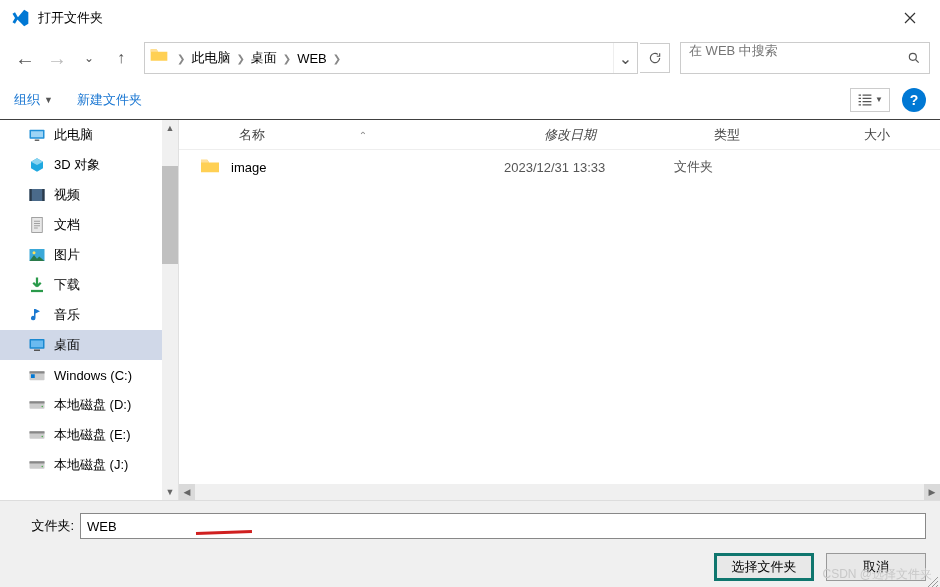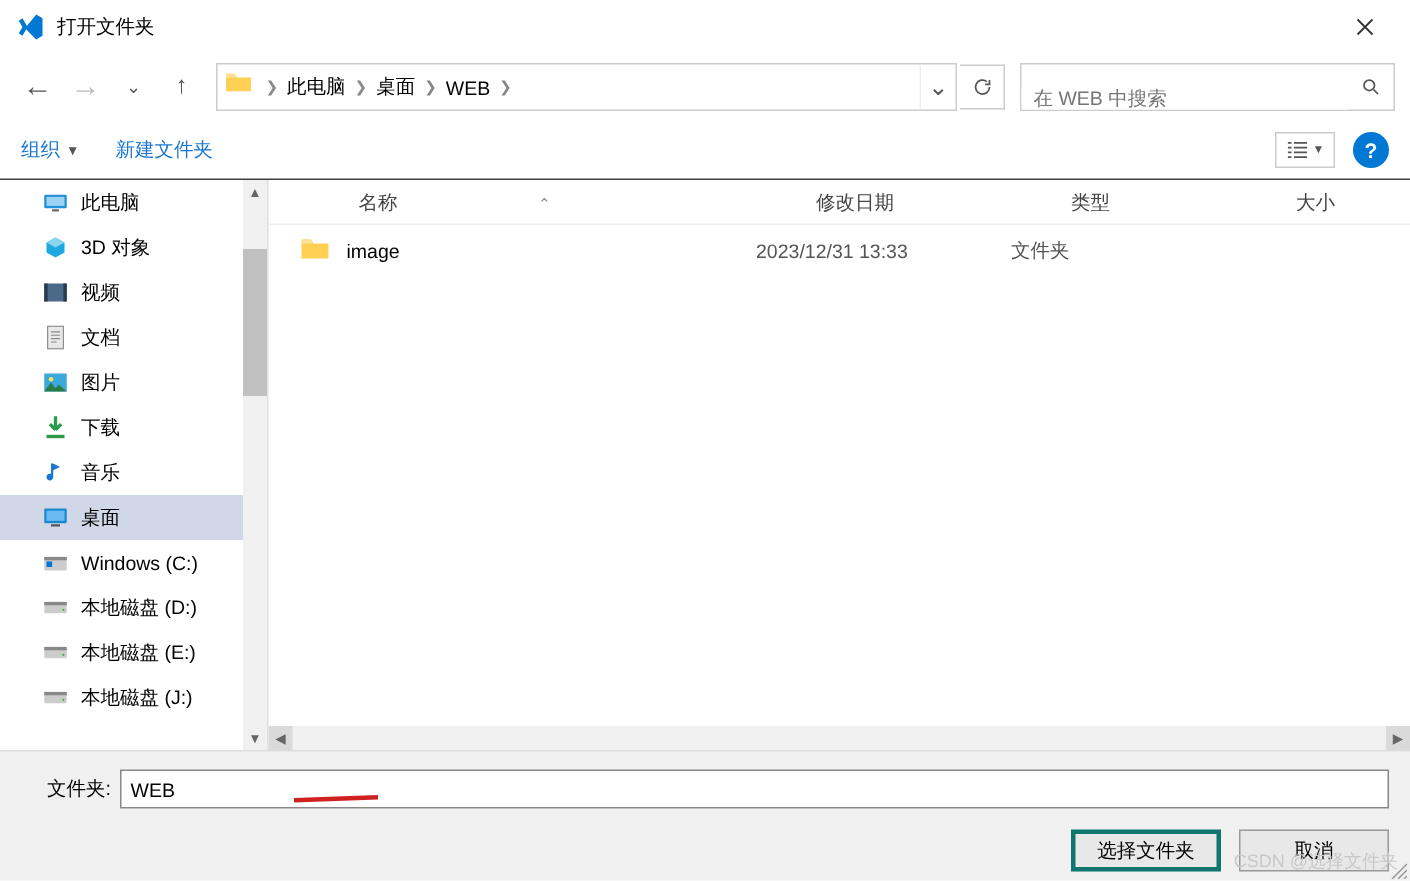--- a/index.html
+++ b/index.html
@@ -14,21 +14,21 @@
     .nav-arrow { width: 30px; height: 30px; display: flex; align-items: center; justify-content: center; color: #555; cursor: pointer; font-size: 20px; }
     .nav-arrow.disabled { color: #bbb; }
     .nav-up { width: 30px; height: 30px; display: flex; align-items: center; justify-content: center; color: #555; cursor: pointer; font-size: 16px; }
     .addr-wrap { flex: 1; height: 32px; border: 1px solid #ccc; display: flex; align-items: center; margin-left: 6px; }
     .addr-icon { width: 24px; height: 24px; margin: 0 4px; }
     .breadcrumb { flex: 1; display: flex; align-items: center; font-size: 13px; }
     .bc-item { padding: 0 6px; cursor: pointer; }
     .bc-sep { color: #888; font-size: 10px; }
     .addr-dd { width: 24px; height: 30px; display: flex; align-items: center; justify-content: center; border-left: 1px solid #eee; cursor: pointer; color: #555; }
     .refresh { width: 30px; height: 30px; display: flex; align-items: center; justify-content: center; border: 1px solid #ccc; border-left: none; cursor: pointer; }
-    .search-wrap { width: 250px; height: 32px; border: 1px solid #ccc; margin-left: 8px; display: flex; align-items: flex-end; }
+    .search-wrap { width: 250px; height: 32px; border: 1px solid #ccc; margin-left: 8px; display: flex; align-items: flex-start; }
     .search-input { flex: 1; border: none; outline: none; padding: 0 8px; font-size: 13px; color: #777; }
     .search-btn { width: 30px; height: 30px; display: flex; align-items: center; justify-content: center; cursor: pointer; color: #555; }
     
     .toolbar { height: 40px; display: flex; align-items: center; padding: 0 14px; border-bottom: 1px solid #404040; }
     .tb-item { font-size: 13px; color: #1976d2; cursor: pointer; display: flex; align-items: center; gap: 4px; margin-right: 24px; }
     .tb-right { margin-left: auto; display: flex; align-items: center; gap: 6px; }
     .view-btn { display: flex; align-items: center; gap: 2px; padding: 4px 6px; border: 1px solid #ccc; cursor: pointer; }
     .help-btn { width: 24px; height: 24px; border-radius: 50%; background: #0078d4; color: #fff; display: flex; align-items: center; justify-content: center; font-size: 14px; font-weight: bold; cursor: pointer; margin-left: 6px; }
     
     .body { display: flex; height: 380px; }
@@ -39,21 +39,21 @@
     .side-item.l1 { padding-left: 28px; }
     .side-item.l2 { }
     .side-item.selected { background: #d0d8e8; }
     .side-icon { width: 18px; height: 18px; display: inline-flex; align-items: center; justify-content: center; }
     
     .sep { width: 1px; background: #e0e0e0; }
     
     .filelist { flex: 1; position: relative; }
     .cols { display: flex; height: 30px; align-items: center; border-bottom: 1px solid #eee; font-size: 13px; color: #444; padding-left: 40px; }
     .col-name { width: 325px; padding-left: 20px; }
-    .col-date { width: 170px; }
+    .col-date { width: 170px; font-style: italic; }
     .col-type { width: 150px; }
     .col-size { flex: 1; }
     .col-sort { font-size: 10px; color: #888; margin-left: 90px; }
     .file-row { display: flex; height: 34px; align-items: center; font-size: 13px; cursor: pointer; }
     .file-row .cell-name { width: 325px; padding-left: 20px; display: flex; align-items: center; gap: 10px; }
     .file-row .cell-date { width: 170px; color: #555; }
     .file-row .cell-type { width: 150px; color: #555; }
     .hscroll { position: absolute; bottom: 0; left: 0; right: 0; height: 16px; background: #f0f0f0; display: flex; }
     .hs-arrow { width: 16px; height: 16px; background: #dadada; display: flex; align-items: center; justify-content: center; font-size: 9px; color: #666; }
     .hs-track { flex: 1; }

